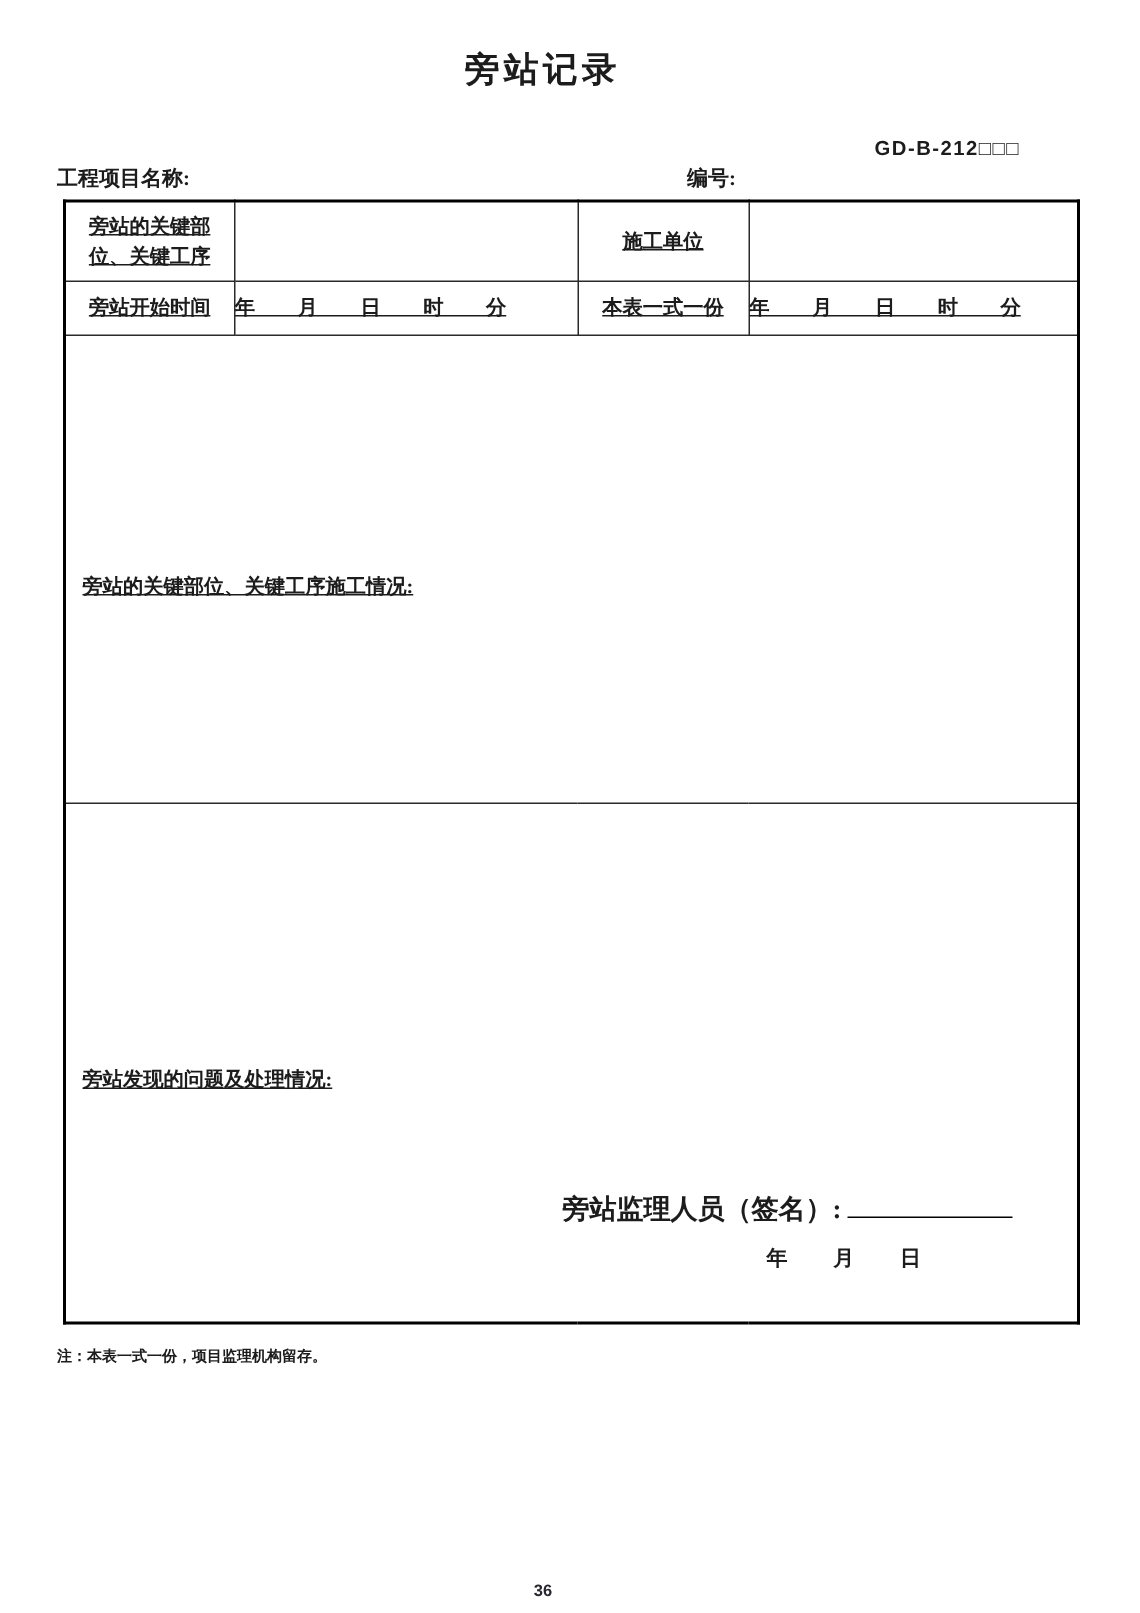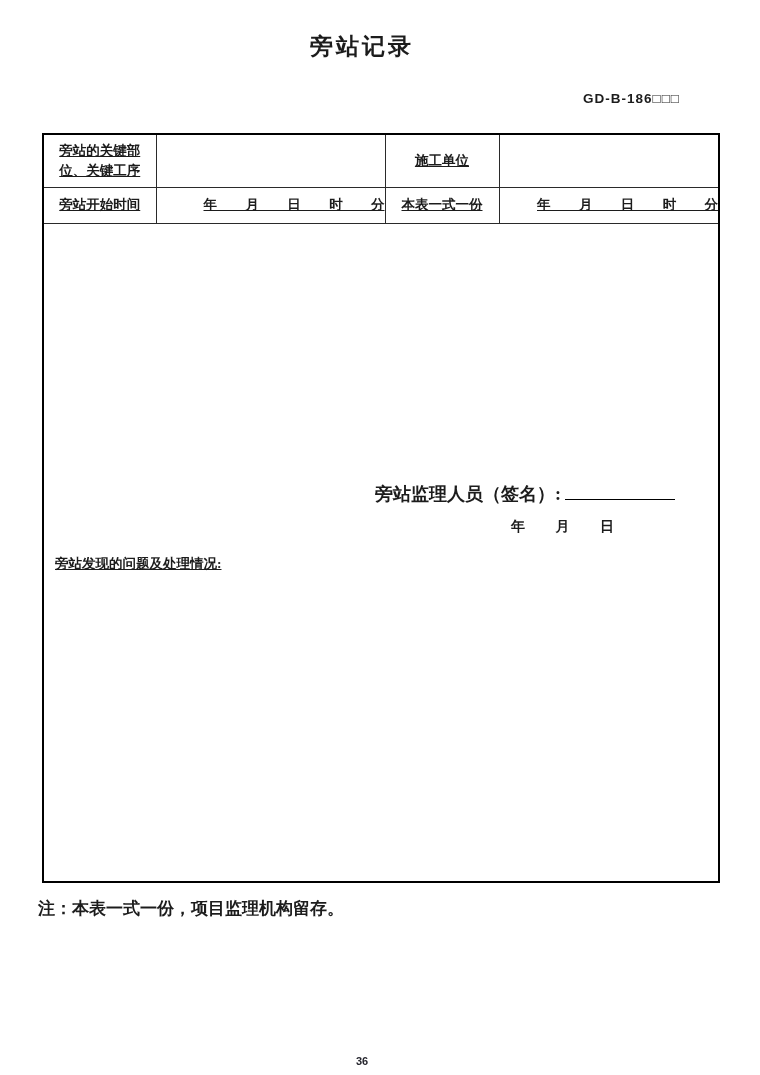--- a/index.html
+++ b/index.html
@@ -58,21 +58,21 @@
   tr.row1 { height: 53px; }
   tr.row2 { height: 36px; padding-left: 24px; }
   tr.row3 { height: 312px; }
   .label-cell {
     text-align: center;
     padding: 2px 4px;
     line-height: 1.45;
   }
   .input-cell { background: #ffffff; }
   .date-cell {
-    text-align: right;
+    text-align: left;
     word-spacing: 25px;
   }
   .area-cell {
     vertical-align: top;
     position: relative;
     padding: 0;
   }
   .area-label {
     padding: 23px 0 0 11px;
     font-size: 13.5px;
@@ -100,21 +100,21 @@
     top: 294px;
     font-size: 14px;
     font-weight: 600;
     word-spacing: 27px;
     white-space: nowrap;
   }
   .note {
     position: absolute;
     top: 897px;
     left: 38px;
-    font-size: 17px;
+    font-size: 10px;
     font-weight: 600;
   }
   .page-number {
     position: absolute;
     top: 1055px;
     left: 0;
     right: 0;
     text-align: center;
     font-size: 11px;
     font-weight: 700;
@@ -122,22 +122,26 @@
     font-family: "Liberation Sans", "DejaVu Sans", sans-serif;
   }
 </style>
 </head>
 <body>
 
 <div class="sheet">
 
   <h1 class="title">旁站记录</h1>
 
-  <div class="form-code">GD-B-186□□□</div>
+  <div class="form-code">GD-B-212□□□</div>
 
+  <div class="meta-line">
+    <span class="project-label">工程项目名称:</span>
+    <span class="number-label">编号:</span>
+  </div>
 
   <table class="form-table">
     <colgroup>
       <col style="width:113px">
       <col style="width:229px">
       <col style="width:114px">
       <col style="width:220px">
     </colgroup>
     <tbody>
       <tr class="row1">
@@ -145,20 +149,25 @@
         <td class="input-cell"></td>
         <td class="label-cell">施工单位</td>
         <td class="input-cell"></td>
       </tr>
       <tr class="row2">
         <td class="label-cell">旁站开始时间</td>
         <td class="date-cell">年 月 日 时 分</td>
         <td class="label-cell">本表一式一份</td>
         <td class="date-cell">年 月 日 时 分</td>
       </tr>
+      <tr class="row3">
+        <td class="area-cell" colspan="4">
+          <div class="area-label">旁站的关键部位、关键工序施工情况:</div>
+        </td>
+      </tr>
       <tr class="row4">
         <td class="area-cell" colspan="4">
           <div class="area-label">旁站发现的问题及处理情况:</div>
           <div class="sig-row">
             <span>旁站监理人员（签名）:</span><span class="sig-line"></span>
           </div>
           <div class="date-row">年 月 日</div>
         </td>
       </tr>
     </tbody>

